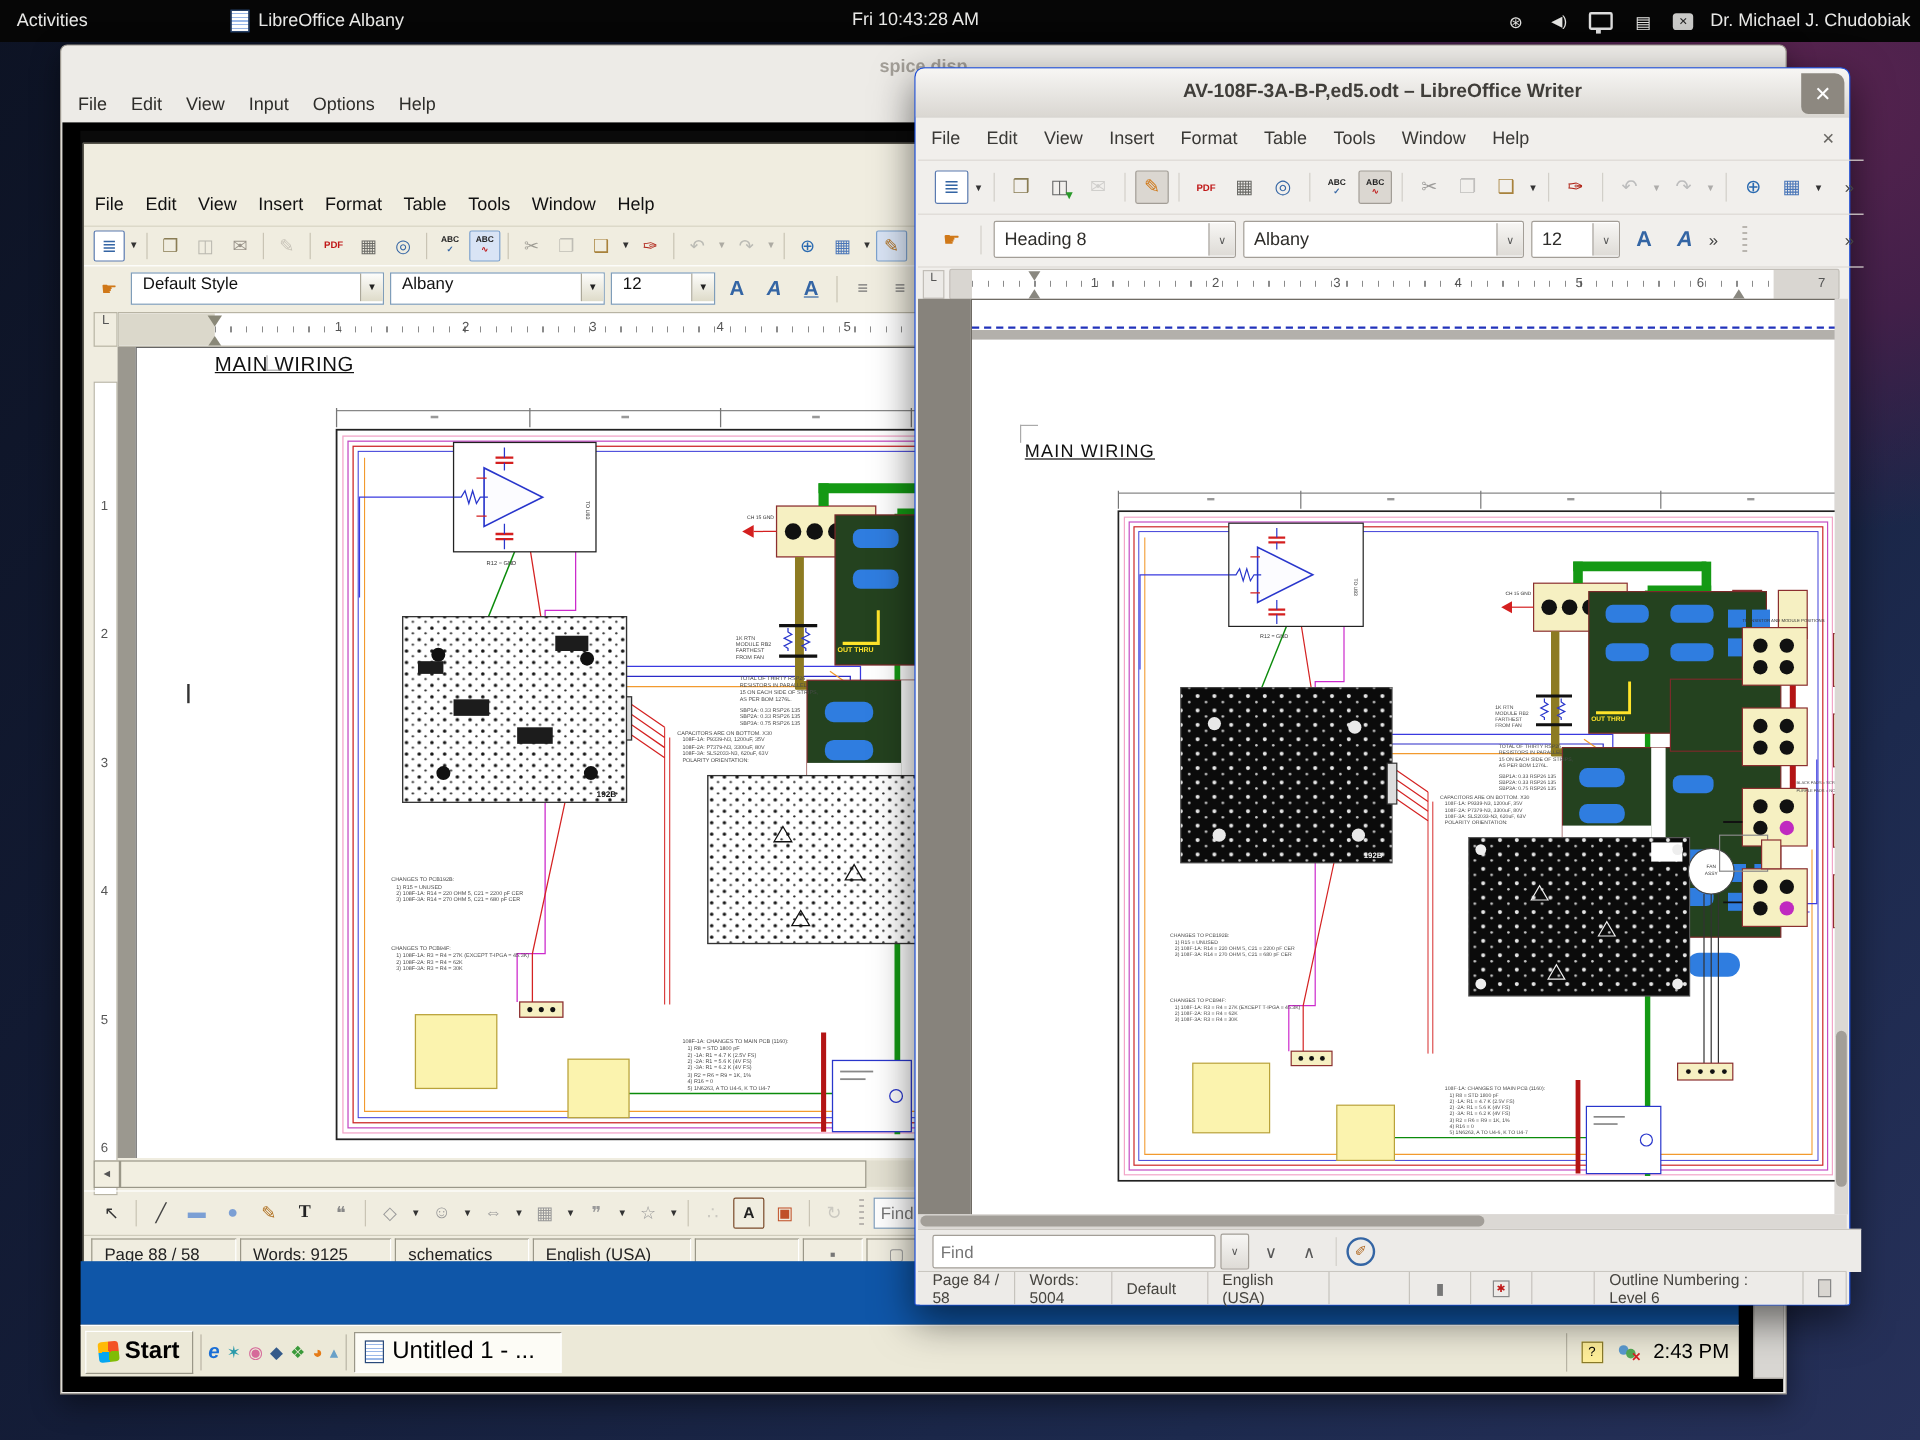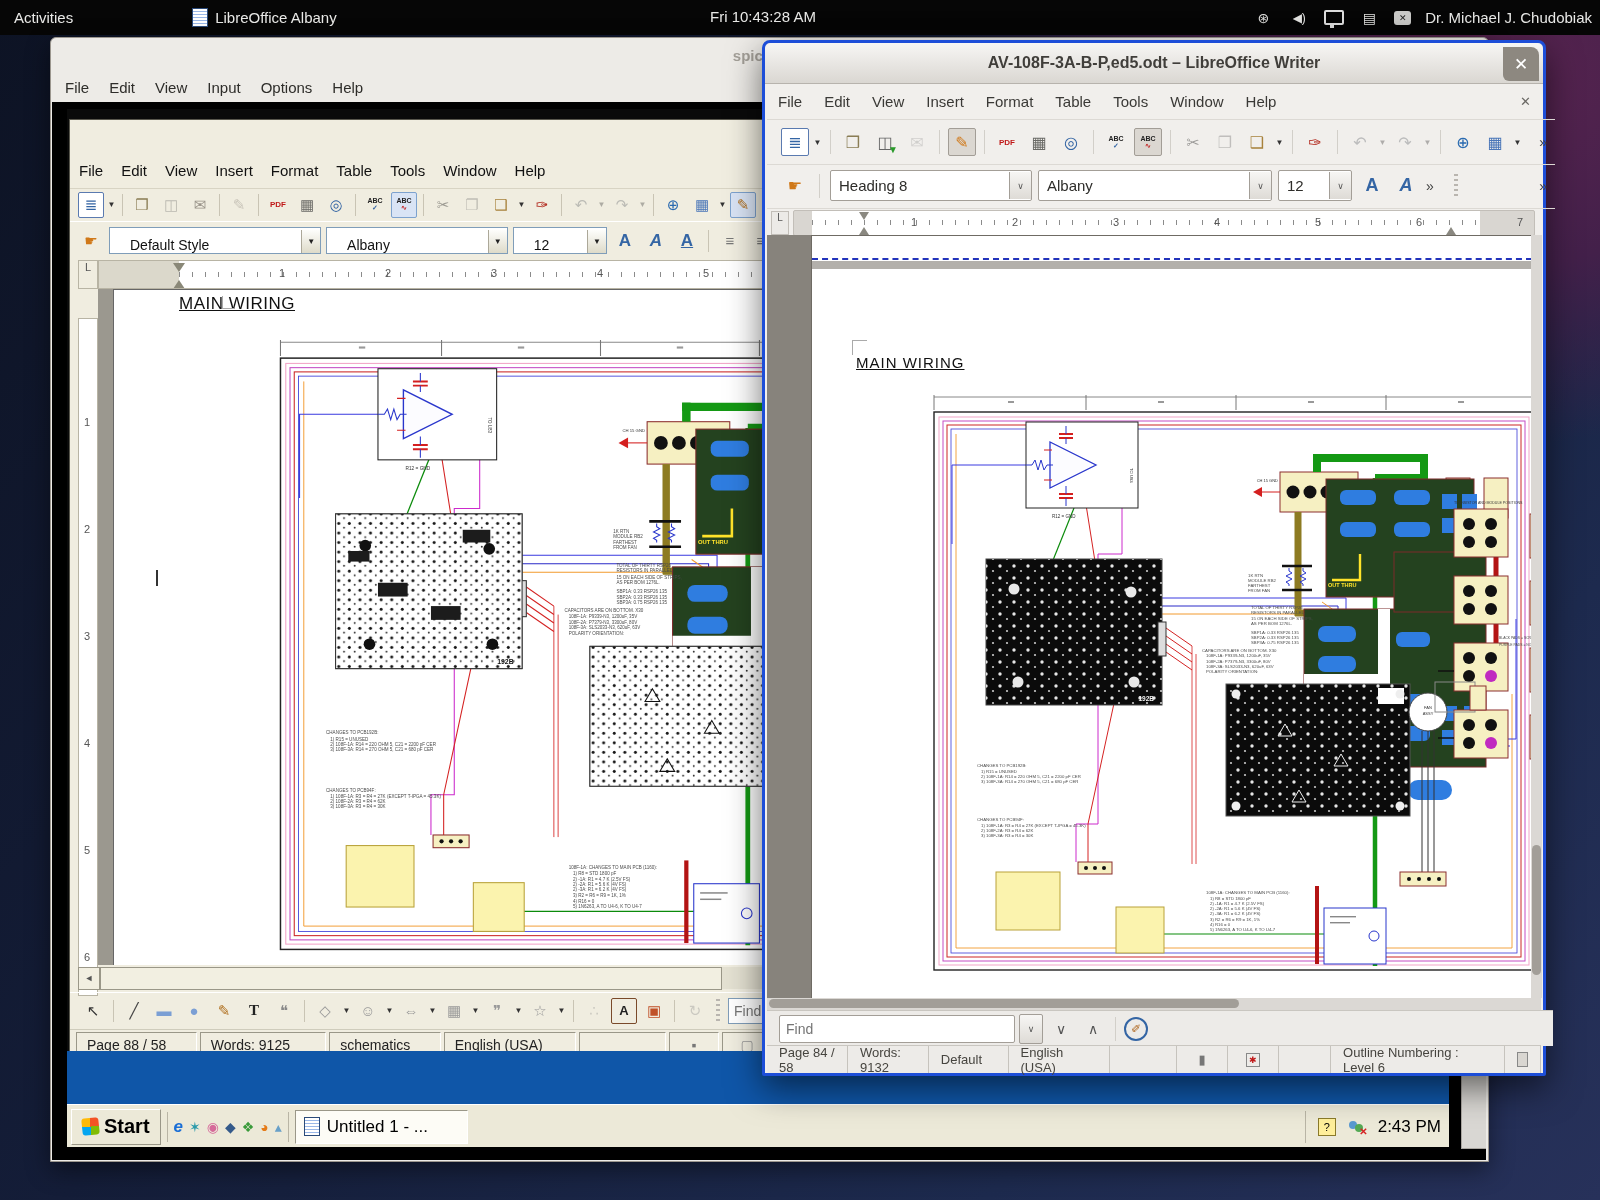--- a/index.html
+++ b/index.html
@@ -32,35 +32,35 @@
   .xtb2{left:0;top:101px;width:100%;height:37px;padding-left:8px;gap:5px;border-top:1px solid #fff}
   .ti{width:24px;height:24px;display:flex;align-items:center;justify-content:center;font-size:15px;flex:0 0 auto;border:1px solid transparent;border-radius:2px}
   .ti26{width:26px;height:26px;font-size:16px}
   .dis{opacity:.35;filter:grayscale(90%)}
   .press-xp{background:#d9e4f5;border:1px solid #7da2ce}
   .press-gtk{background:#dbd7d1;border:1px solid #a29d96}
   .dd{font-size:8px;color:#333;width:9px;text-align:center;flex:0 0 auto}
   .sepx{width:1px;height:22px;background:#c9c4b4;margin:0 3px;flex:0 0 auto}
   .sepg{width:1px;height:24px;background:#d2cfc9;margin:0 4px;flex:0 0 auto}
   .gdot{width:4px;height:24px;background:repeating-linear-gradient(180deg,#b9b5af 0 2px,transparent 2px 5px);margin:0 4px;flex:0 0 auto}
-  .xcombo{background:#fff;border:1px solid #7f9db9;height:25px;font-size:14px;display:flex;align-items:flex-end;padding-left:20px;color:#111}
+  .xcombo{background:#fff;border:1px solid #7f9db9;height:25px;font-size:14px;display:flex;align-items:flex-start;padding-left:9px;color:#111}
   .xcombo .btn{margin-left:auto;width:18px;height:23px;background:linear-gradient(#fdfdfb,#dedbc9);border-left:1px solid #aca899;display:flex;align-items:center;justify-content:center;font-size:8px;color:#222}
   .gcombo{background:#fff;border:1px solid #a39e97;border-radius:2px;height:29px;font-size:15px;display:flex;align-items:center;padding-left:8px;color:#2e2d2a}
   .gcombo .btn{margin-left:auto;width:21px;height:27px;background:linear-gradient(#f7f6f4,#dedbd6);border-left:1px solid #a39e97;display:flex;align-items:center;justify-content:center;font-size:9px;color:#555}
   .ruler{background:#fff;position:relative;overflow:hidden}
   .rnum{position:absolute;font-size:11px;color:#555}
   .rtick{position:absolute;height:5px;background:repeating-linear-gradient(90deg,#8b8b8b 0 1px,transparent 1px 13px)}
   .docicon{width:14px;height:17px;background:repeating-linear-gradient(#ffffff 0 2px,#9ab8e8 2px 3px);border:1px solid #2a4a7a;flex:0 0 auto}
   .xcell{height:24px;display:flex;align-items:center;padding:0 10px;border:1px solid;border-color:#9a9788 #fff #fff #9a9788;font-size:14px;color:#222}
   .gcell{height:100%;display:flex;align-items:center;padding:0 12px;border-right:1px solid #c6c3bd;font-size:13px;color:#46443f}
   .thumb-xp{background:#f2efe1;border:1px solid #9a9788}
   .note{font-size:4.3px;fill:#4a4a4a}
   svg text{font-family:"Liberation Sans",sans-serif}
   
-  #fgwin{left:762px;top:40px;width:778px;height:1030px;background:#f1efec;border:3px solid #1d4ed8;border-radius:8px 8px 2px 2px;box-shadow:0 12px 34px rgba(0,0,0,.55)}
+  #fgwin{left:762px;top:56px;width:778px;height:1030px;background:#f1efec;border:1px solid #1d4ed8;border-radius:8px 8px 2px 2px;box-shadow:0 12px 34px rgba(0,0,0,.55)}
   .gtitle{left:0;top:0;width:100%;height:40px;background:linear-gradient(#f7f6f4,#dad7d2);border-bottom:1px solid #b7b3ad;border-radius:8px 8px 0 0;justify-content:center;font-size:16px;color:#403e3a;font-weight:bold}
   .gmenu{left:2px;top:40px;width:774px;height:36px;font-size:15px;color:#3a3936}
   .gmenu span{padding:4px 11px}
   input.gfind{border:1px solid #a39e97;border-radius:2px;height:26px;font-size:14px;padding:0 6px;color:#333;background:#fff;outline:none}
   input.xfind{border:1px solid #7f9db9;height:24px;font-size:14px;padding:0 5px;color:#333;background:#fff;outline:none}
 </style>
 </head>
 <body>
 
 <svg width="0" height="0" style="position:absolute" aria-hidden="true">
@@ -489,21 +489,21 @@
         <span class="flex" style="gap:6px;font-size:14px">
           <span style="color:#1b6fd6;font-weight:bold;font-style:italic;font-size:17px">e</span>
           <span style="color:#2a9aaa">✶</span>
           <span style="color:#d66a9a">◉</span>
           <span style="color:#345a8a">◆</span>
           <span style="color:#3a9a3a">❖</span>
           <span style="color:#e57b17">◕</span>
           <span style="color:#68a0c8">▴</span>
         </span>
         <span style="width:1px;height:30px;background:#b9b5a5"></span>
-        <span class="flex" style="gap:7px;width:155px;height:32px;padding:0 8px;background:#fdfcf6;border:1px solid;border-color:#9a9788 #fff #fff #9a9788;font-size:17px">
+        <span class="flex" style="gap:7px;width:155px;height:32px;padding:0 8px;background:#fdfcf6;border:1px solid;border-color:#9a9788 #fff #fff #9a9788;font-size:20px">
           <span class="docicon"></span>
           <span class="txt" style="overflow:hidden">Untitled 1 - ...</span>
         </span>
         <span class="flex" style="margin-left:auto;gap:12px;height:32px;padding:0 12px;border-left:1px solid #b9b5a5">
           <span style="width:16px;height:16px;background:#ffef9a;border:1px solid #8a7a2a;font-size:11px;text-align:center;line-height:16px">?</span>
           <span style="position:relative;width:18px;height:16px">
             <i class="abs" style="left:1px;top:2px;width:8px;height:8px;border-radius:50%;background:#5a9ad0"></i>
             <i class="abs" style="left:7px;top:5px;width:8px;height:8px;border-radius:50%;background:#55aa55"></i>
             <i class="abs" style="right:-2px;bottom:-2px;color:#d42222;font-size:10px;font-style:normal;font-weight:bold">✕</i>
           </span>
@@ -631,21 +631,21 @@
     <input class="gfind" style="width: 222px;" placeholder="Find">
     <span style="width:22px;height:28px;background:linear-gradient(#f7f6f4,#dedbd6);border:1px solid #a39e97;border-radius:2px;display:flex;align-items:center;justify-content:center;font-size:9px;color:#555">∨</span>
     <span class="ti ti26" style="color:#555;font-size:14px">∨</span>
     <span class="ti ti26" style="color:#555;font-size:14px">∧</span>
     <span class="sepg"></span>
     <span style="width:20px;height:20px;border:2px solid #3465a4;border-radius:50%;display:flex;align-items:center;justify-content:center;color:#b06820;font-size:12px">✐</span>
   </div>
 
   <div class="abs flex" style="left:2px;top:1002px;width:774px;height:27px;background:#edebe8;border-top:1px solid #c9c6c0;border-radius:0 0 2px 2px">
     <span class="gcell">Page 84 / 58</span>
-    <span class="gcell">Words: 9132</span>
+    <span class="gcell">Words: 5004</span>
     <span class="gcell" style="width:72px">Default</span>
     <span class="gcell" style="width:100px">English (USA)</span>
     <span class="gcell" style="width:56px"></span>
     <span class="gcell" style="width:34px;justify-content:center;color:#777">▮</span>
     <span class="gcell" style="width:34px;justify-content:center">
         <i style="font-style:normal;border:1px solid #888;width:12px;height:12px;font-size:9px;color:#c01818;display:flex;align-items:center;justify-content:center">✱</i>
       </span>
     <span class="gcell" style="width:36px"></span>
     <span class="gcell" style="width:196px;justify-content:center">Outline Numbering : Level 6</span>
     <span class="gcell" style="flex:1">

